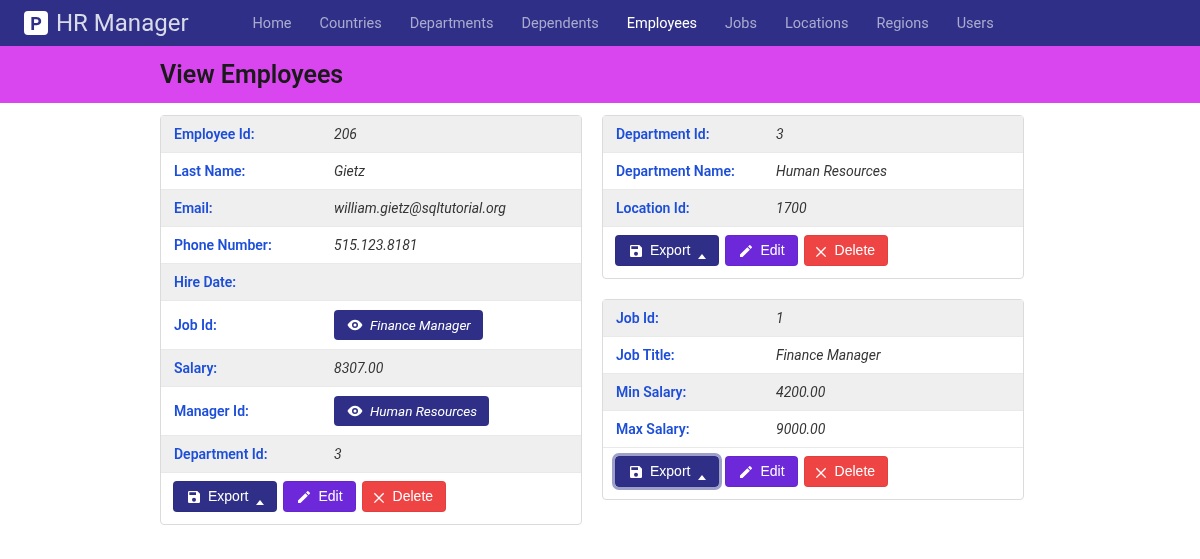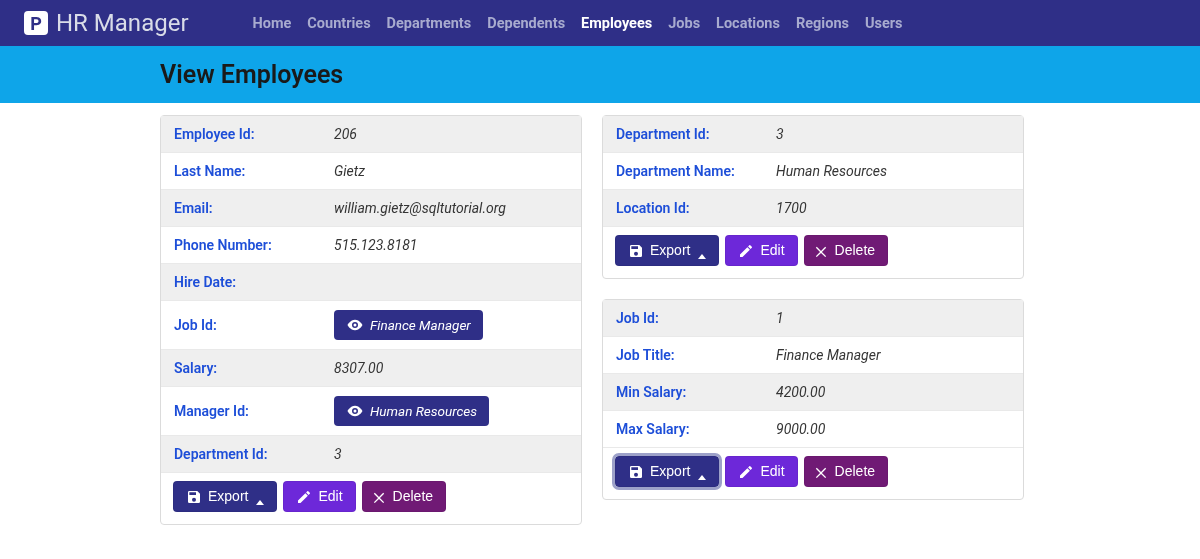--- a/index.html
+++ b/index.html
@@ -36,34 +36,33 @@
       justify-content: center;
       font-size: 18px;
     }
     .brand {
       color: #d9dce8;
       font-size: 24px;
       font-weight: 400;
     }
     .nav-links {
       display: flex;
-      gap: 16px;
-      font-weight: bold;
+      gap: 28px;
     }
     .nav-link {
       color: #a8abcf;
       font-size: 14.5px;
       cursor: pointer;
     }
     .nav-link.active {
       color: #ffffff;
     }
 
     .subheader {
-      background: #0ea5e9;
+      background: #d946ef;
       padding: 14px 0;
     }
     .subheader h2 {
       margin: 0 0 0 160px;
       font-size: 25px;
       font-weight: 600;
       color: #1a1a1a;
     }
 
     .content {
@@ -109,21 +108,21 @@
       border: 1px solid rgba(0,0,0,0.05);
       border-radius: 4px;
       padding: 6px 12px;
       font-size: 14px;
       cursor: pointer;
       line-height: 1.2;
     }
     .btn.primary { background: #2f2f87; }
     .btn.primary.focused { outline: 3px solid #9da1c9; outline-offset: 0; }
     .btn.teal { background: #6d28d9; }
-    .btn.danger { background: #701a75; padding-left: 8px; }
+    .btn.danger { background: #ef4444; padding-left: 8px; }
     .btn .caret {
       width: 0; height: 0;
       border-left: 4px solid transparent;
       border-right: 4px solid transparent;
       border-bottom: 5px solid #fff;
       margin-left: 2px;
     }
     .chip {
       display: inline-flex;
       align-items: center;

